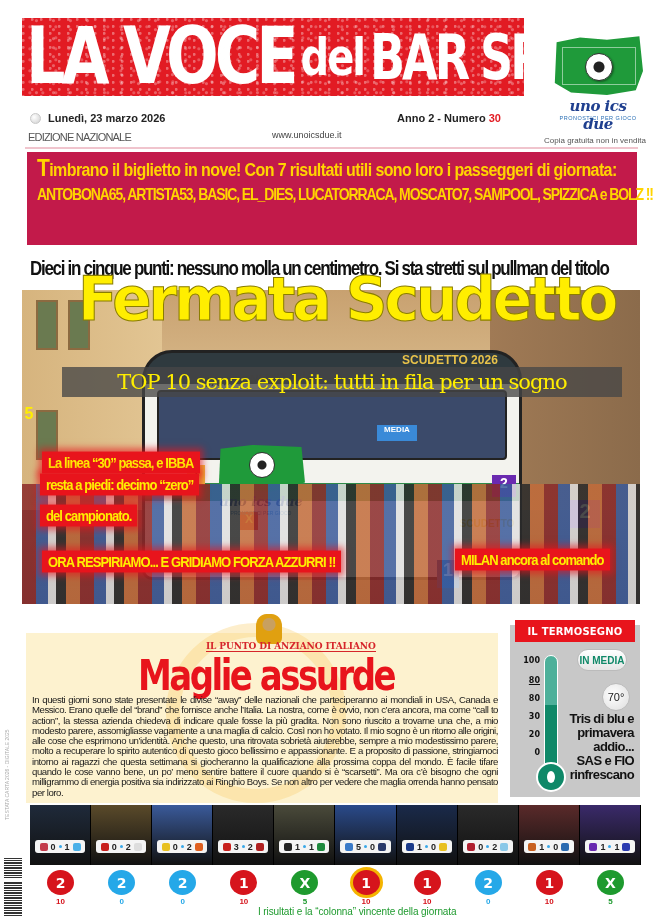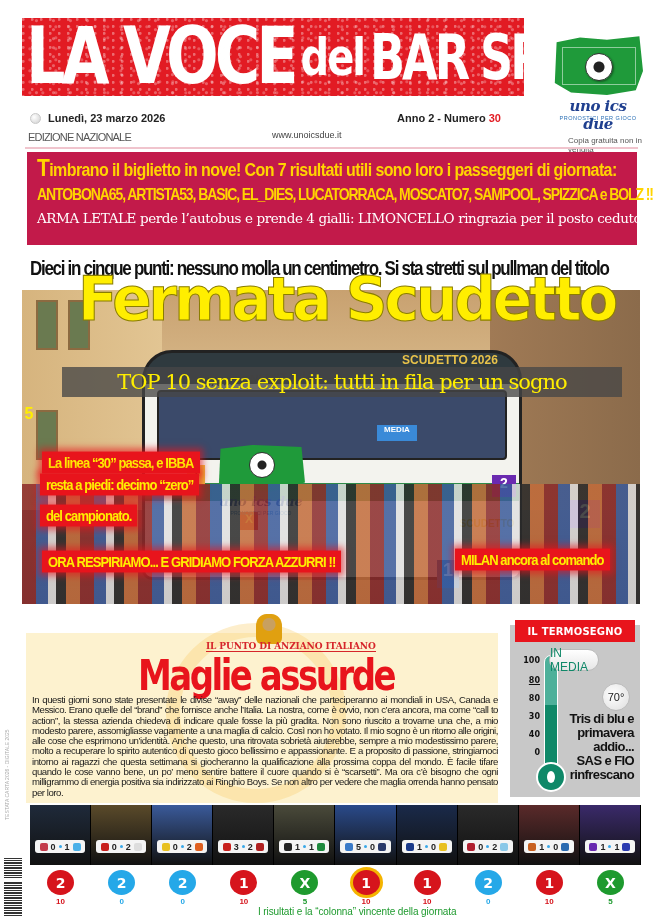--- a/index.html
+++ b/index.html
@@ -44,21 +44,21 @@
     position: absolute; left: 157px; top: 0; width: 225px; height: 16px; background: #111; color: #fff;
     font-size: 9.5px; font-weight: bold; display: flex; align-items: center; justify-content: center;
     clip-path: polygon(0 0, 100% 0, 96% 50%, 100% 100%, 0 100%);
     padding-right: 10px; letter-spacing: -0.2px;
   }
   .issue-text { position: absolute; left: 397px; top: 1px; font-weight: bold; font-size: 11px; color: #222; }
   .issue-num { color: #e21b23; }
 
   .edition { position: absolute; left: 28px; top: 131px; font-size: 11px; color: #555; letter-spacing: -0.8px; font-family: "Liberation Sans Narrow", "Liberation Sans", sans-serif; }
   .website { position: absolute; left: 272px; top: 130px; font-size: 9px; color: #444; }
-  .free-copy { position: absolute; left: 544px; top: 136px; font-size: 8px; color: #555; margin-left: 24px; }
+  .free-copy { position: absolute; left: 544px; top: 136px; font-size: 8px; color: #555; }
   .rule-top { position: absolute; left: 25px; top: 147px; width: 613px; height: 2px; background: #f0c4cd; }
 
   
   .logo { position: absolute; left: 553px; top: 35px; width: 90px; height: 90px; }
   .logo .pitch {
     position: absolute; left: 0; top: 0; width: 90px; height: 60px; background: #1f9a3a;
     clip-path: polygon(4% 12%, 30% 4%, 60% 8%, 96% 2%, 100% 60%, 92% 92%, 60% 100%, 20% 96%, 2% 80%);
   }
   .logo .pitch::after {
     content: ""; position: absolute; left: 10%; top: 20%; width: 80%; height: 60%;
@@ -139,21 +139,21 @@
   .column-title { position: absolute; left: 136px; top: 650px; width: 260px; text-align: center; font-family: "DejaVu Sans", sans-serif; font-weight: bold; color: #e8141c; font-size: 34px; letter-spacing: -2.5px; transform: scaleY(1.25); transform-origin: top; white-space: nowrap; }
   .column-body { position: absolute; left: 32px; top: 695px; width: 466px; font-size: 9.6px; line-height: 10.3px; color: #1a1a1a; text-align: justify; letter-spacing: -0.45px; font-family: "Liberation Sans", sans-serif; }
 
   
   .thermo-box { position: absolute; left: 510px; top: 625px; width: 130px; height: 172px; background: #c8c8c8; }
   .thermo-title { position: absolute; left: 515px; top: 620px; width: 120px; height: 22px; background: #e8141c; color: #fff; font-weight: bold; font-size: 10px; display: flex; align-items: center; justify-content: center; letter-spacing: 0.2px; font-family: "DejaVu Sans", sans-serif; }
   .thermo-scale { position: absolute; left: 516px; width: 24px; text-align: right; font-size: 8px; font-weight: bold; color: #111; font-family: "DejaVu Sans", sans-serif; }
   .thermo-tube { position: absolute; left: 544px; top: 655px; width: 14px; height: 125px; border-radius: 7px; background: linear-gradient(180deg, #4db09a 0 40%, #0f8868 40%); border: 1.5px solid #fff; }
   .thermo-bulb { position: absolute; left: 536px; top: 762px; width: 30px; height: 30px; border-radius: 50%; background: #0f8868; border: 2px solid #fff; }
   .thermo-bulb::after { content: ""; position: absolute; left: 9px; top: 7px; width: 8px; height: 12px; border-radius: 50% 50% 50% 50%; background: #fff; }
-  .thermo-pill { position: absolute; left: 549px; top: 649px; width: 50px; height: 22px; border-radius: 11px; background: linear-gradient(180deg,#fff,#e6e6e6); color: #0f8868; font-weight: normal; font-size: 12px; display: flex; align-items: center; justify-content: center; border: 1px solid #bbb; }
+  .thermo-pill { position: absolute; left: 577px; top: 649px; width: 50px; height: 22px; border-radius: 11px; background: linear-gradient(180deg,#fff,#e6e6e6); color: #0f8868; font-weight: bold; font-size: 10px; display: flex; align-items: center; justify-content: center; border: 1px solid #bbb; }
   .thermo-deg { position: absolute; left: 602px; top: 683px; width: 28px; height: 28px; border-radius: 50%; background: radial-gradient(circle at 40% 40%, #fff, #ddd); display: flex; align-items: center; justify-content: center; font-size: 11px; color: #222; border: 1px solid #bbb; }
   .thermo-text { position: absolute; left: 566px; top: 712px; width: 68px; text-align: right; font-weight: bold; font-size: 13px; line-height: 14px; letter-spacing: -0.6px; color: #111; }
 
   
   .strip { position: absolute; left: 30px; top: 805px; width: 611px; height: 60px; display: flex; background: #222; }
   .match { position: relative; flex: 1; height: 60px; overflow: hidden; border-right: 1px solid #000; }
   .match .score {
     position: absolute; left: 5px; right: 5px; top: 35px; height: 13px; background: #f4f4f4; border-radius: 3px;
     display: flex; align-items: center; justify-content: center; gap: 3px; font-weight: bold; font-size: 9px; color: #222;
   }
@@ -196,21 +196,20 @@
   <span class="issue-text"><span>Anno 2 - Numero </span><span class="issue-num">30</span></span>
 </div>
 <div class="edition">EDIZIONE NAZIONALE</div>
 <div class="website">www.unoicsdue.it</div>
 <div class="free-copy">Copia gratuita non in vendita</div>
 <div class="rule-top"></div>
 
 <div class="banner">
   <div class="banner-line1"><span class="cap">T</span><span>imbrano il biglietto in nove! Con 7 risultati utili sono loro i passeggeri di giornata:</span></div>
   <div class="banner-line2">ANTOBONA65, ARTISTA53, BASIC, EL_DIES, LUCATORRACA, MOSCATO7, SAMPOOL, SPIZZICA e BOLZ !!</div>
-  <div class="banner-line3">ARMA LETALE perde l’autobus e prende 4 gialli: LIMONCELLO ringrazia per il posto ceduto</div>
 </div>
 
 <div class="kicker">Dieci in cinque punti: nessuno molla un centimetro. Si sta stretti sul pullman del titolo</div>
 
 <div class="hero">
   <div class="bldg-left"></div>
   <div class="bldg-right"></div>
   <div class="window" style="left:14px;top:10px;width:22px;height:50px;"></div>
   <div class="window" style="left:46px;top:10px;width:22px;height:50px;"></div>
   <div class="window" style="left:14px;top:120px;width:22px;height:50px;"></div>
@@ -251,21 +250,21 @@
 <div class="column-kicker">IL PUNTO DI ANZIANO ITALIANO</div>
 <div class="column-title">Maglie assurde</div>
 <div class="column-body">In questi giorni sono state presentate le divise “away” delle nazionali che parteciperanno ai mondiali in USA, Canada e Messico. Erano quelle del “brand” che fornisce anche l’Italia. La nostra, come è ovvio, non c’era ancora, ma come “call to action”, la stessa azienda chiedeva di indicare quale fosse la più gradita. Non sono riuscito a trovarne una che, a mio modesto parere, assomigliasse vagamente a una maglia di calcio. Così non ho votato. Il mio sogno è un ritorno alle origini, alle cose che esprimono un’identità. Anche questo, una ritrovata sobrietà aiuterebbe, sempre a mio modestissimo parere, molto a recuperare lo spirito autentico di questo gioco bellissimo e appassionante. E a proposito di passione, stringiamoci intorno ai ragazzi che questa settimana si giocheranno la qualificazione alla prossima coppa del mondo. È facile tifare quando le cose vanno bene, un po’ meno sentire battere il cuore quando si è “scarsetti”. Ma ora c’è bisogno che ogni milligrammo di energia positiva sia indirizzato ai Ringhio Boys. Se non altro per vedere che maglia orrenda hanno pensato per loro.</div>
 
 <div class="thermo-box"></div>
 <div class="thermo-title">IL TERMOSEGNO</div>
 <div class="thermo-scale" style="top:656px;">100</div>
 <div class="thermo-scale" style="top:676px;text-decoration:underline;">80</div>
 <div class="thermo-scale" style="top:694px;">80</div>
 <div class="thermo-scale" style="top:712px;">30</div>
-<div class="thermo-scale" style="top:730px;">40</div>
+<div class="thermo-scale" style="top:730px;">20</div>
 <div class="thermo-scale" style="top:748px;">0</div>
 <div class="thermo-tube"></div>
 <div class="thermo-bulb"></div>
 <div class="thermo-pill">IN MEDIA</div>
 <div class="thermo-deg">70°</div>
 <div class="thermo-text">Tris di blu e primavera addio... SAS e FIO rinfrescano</div>
 
 <div class="strip" id="strip">
     <div class="match" style="background: linear-gradient(rgb(31, 42, 58), rgb(17, 17, 17));">
       <div class="score">

